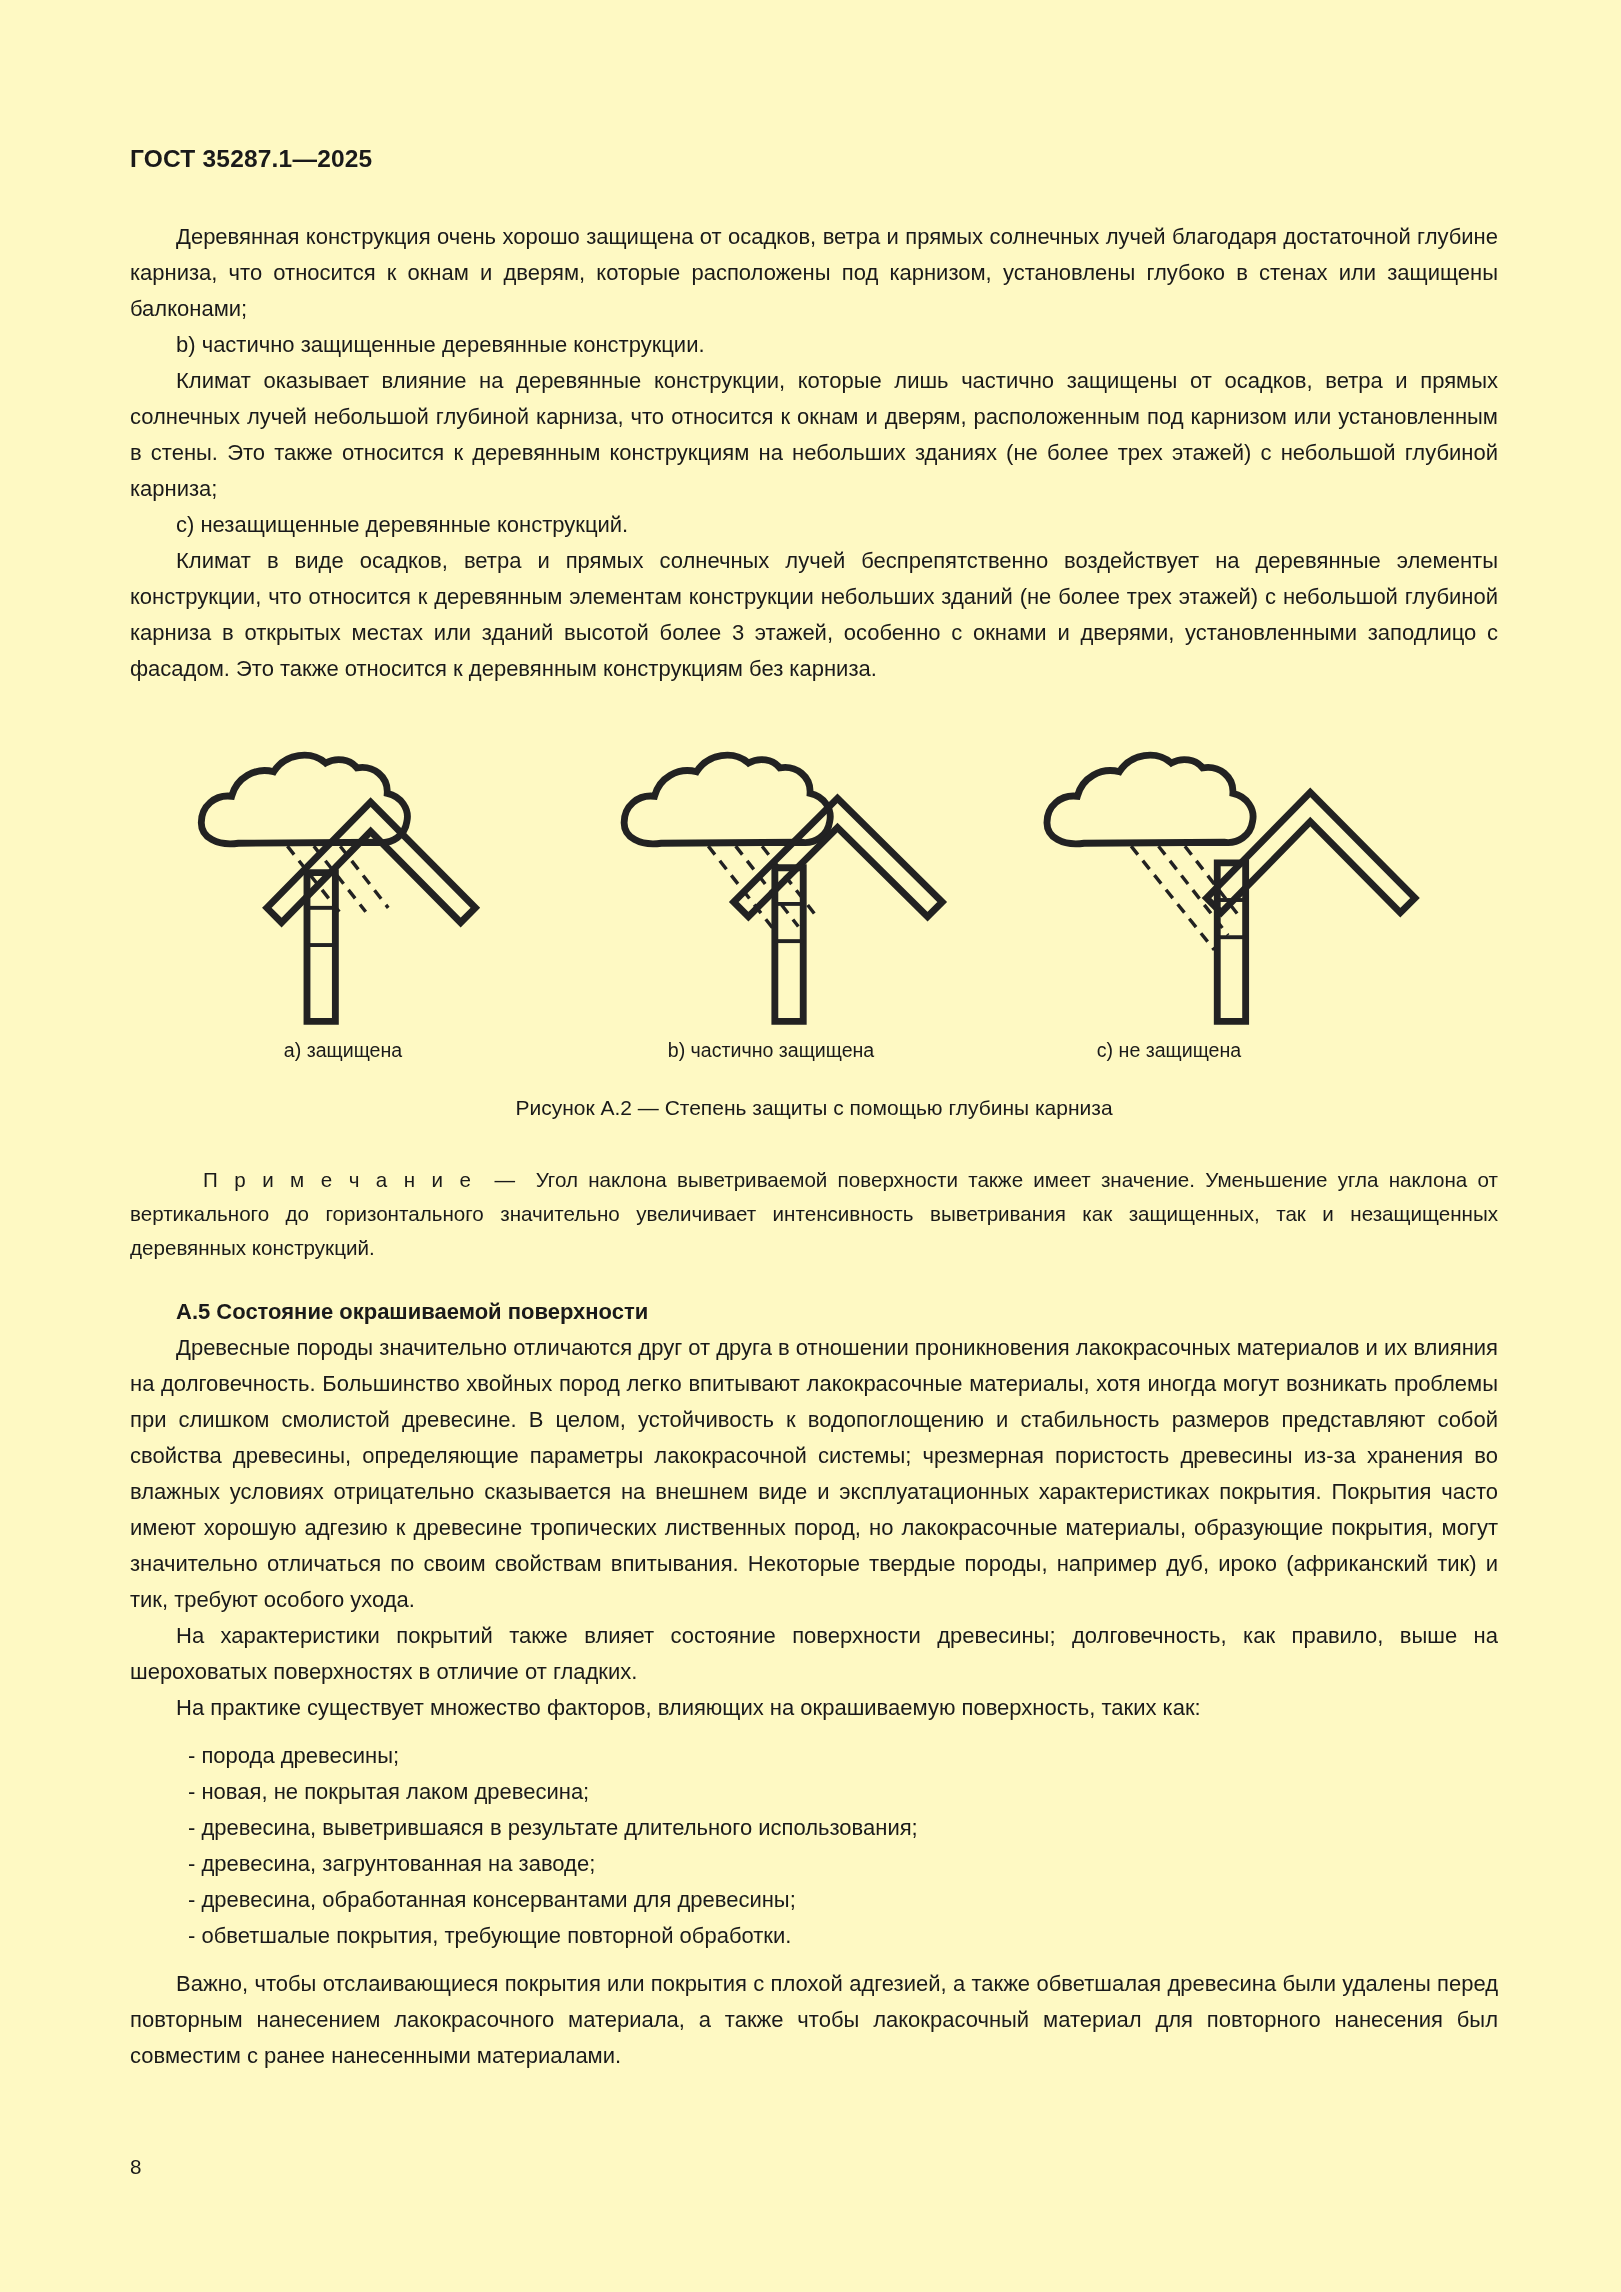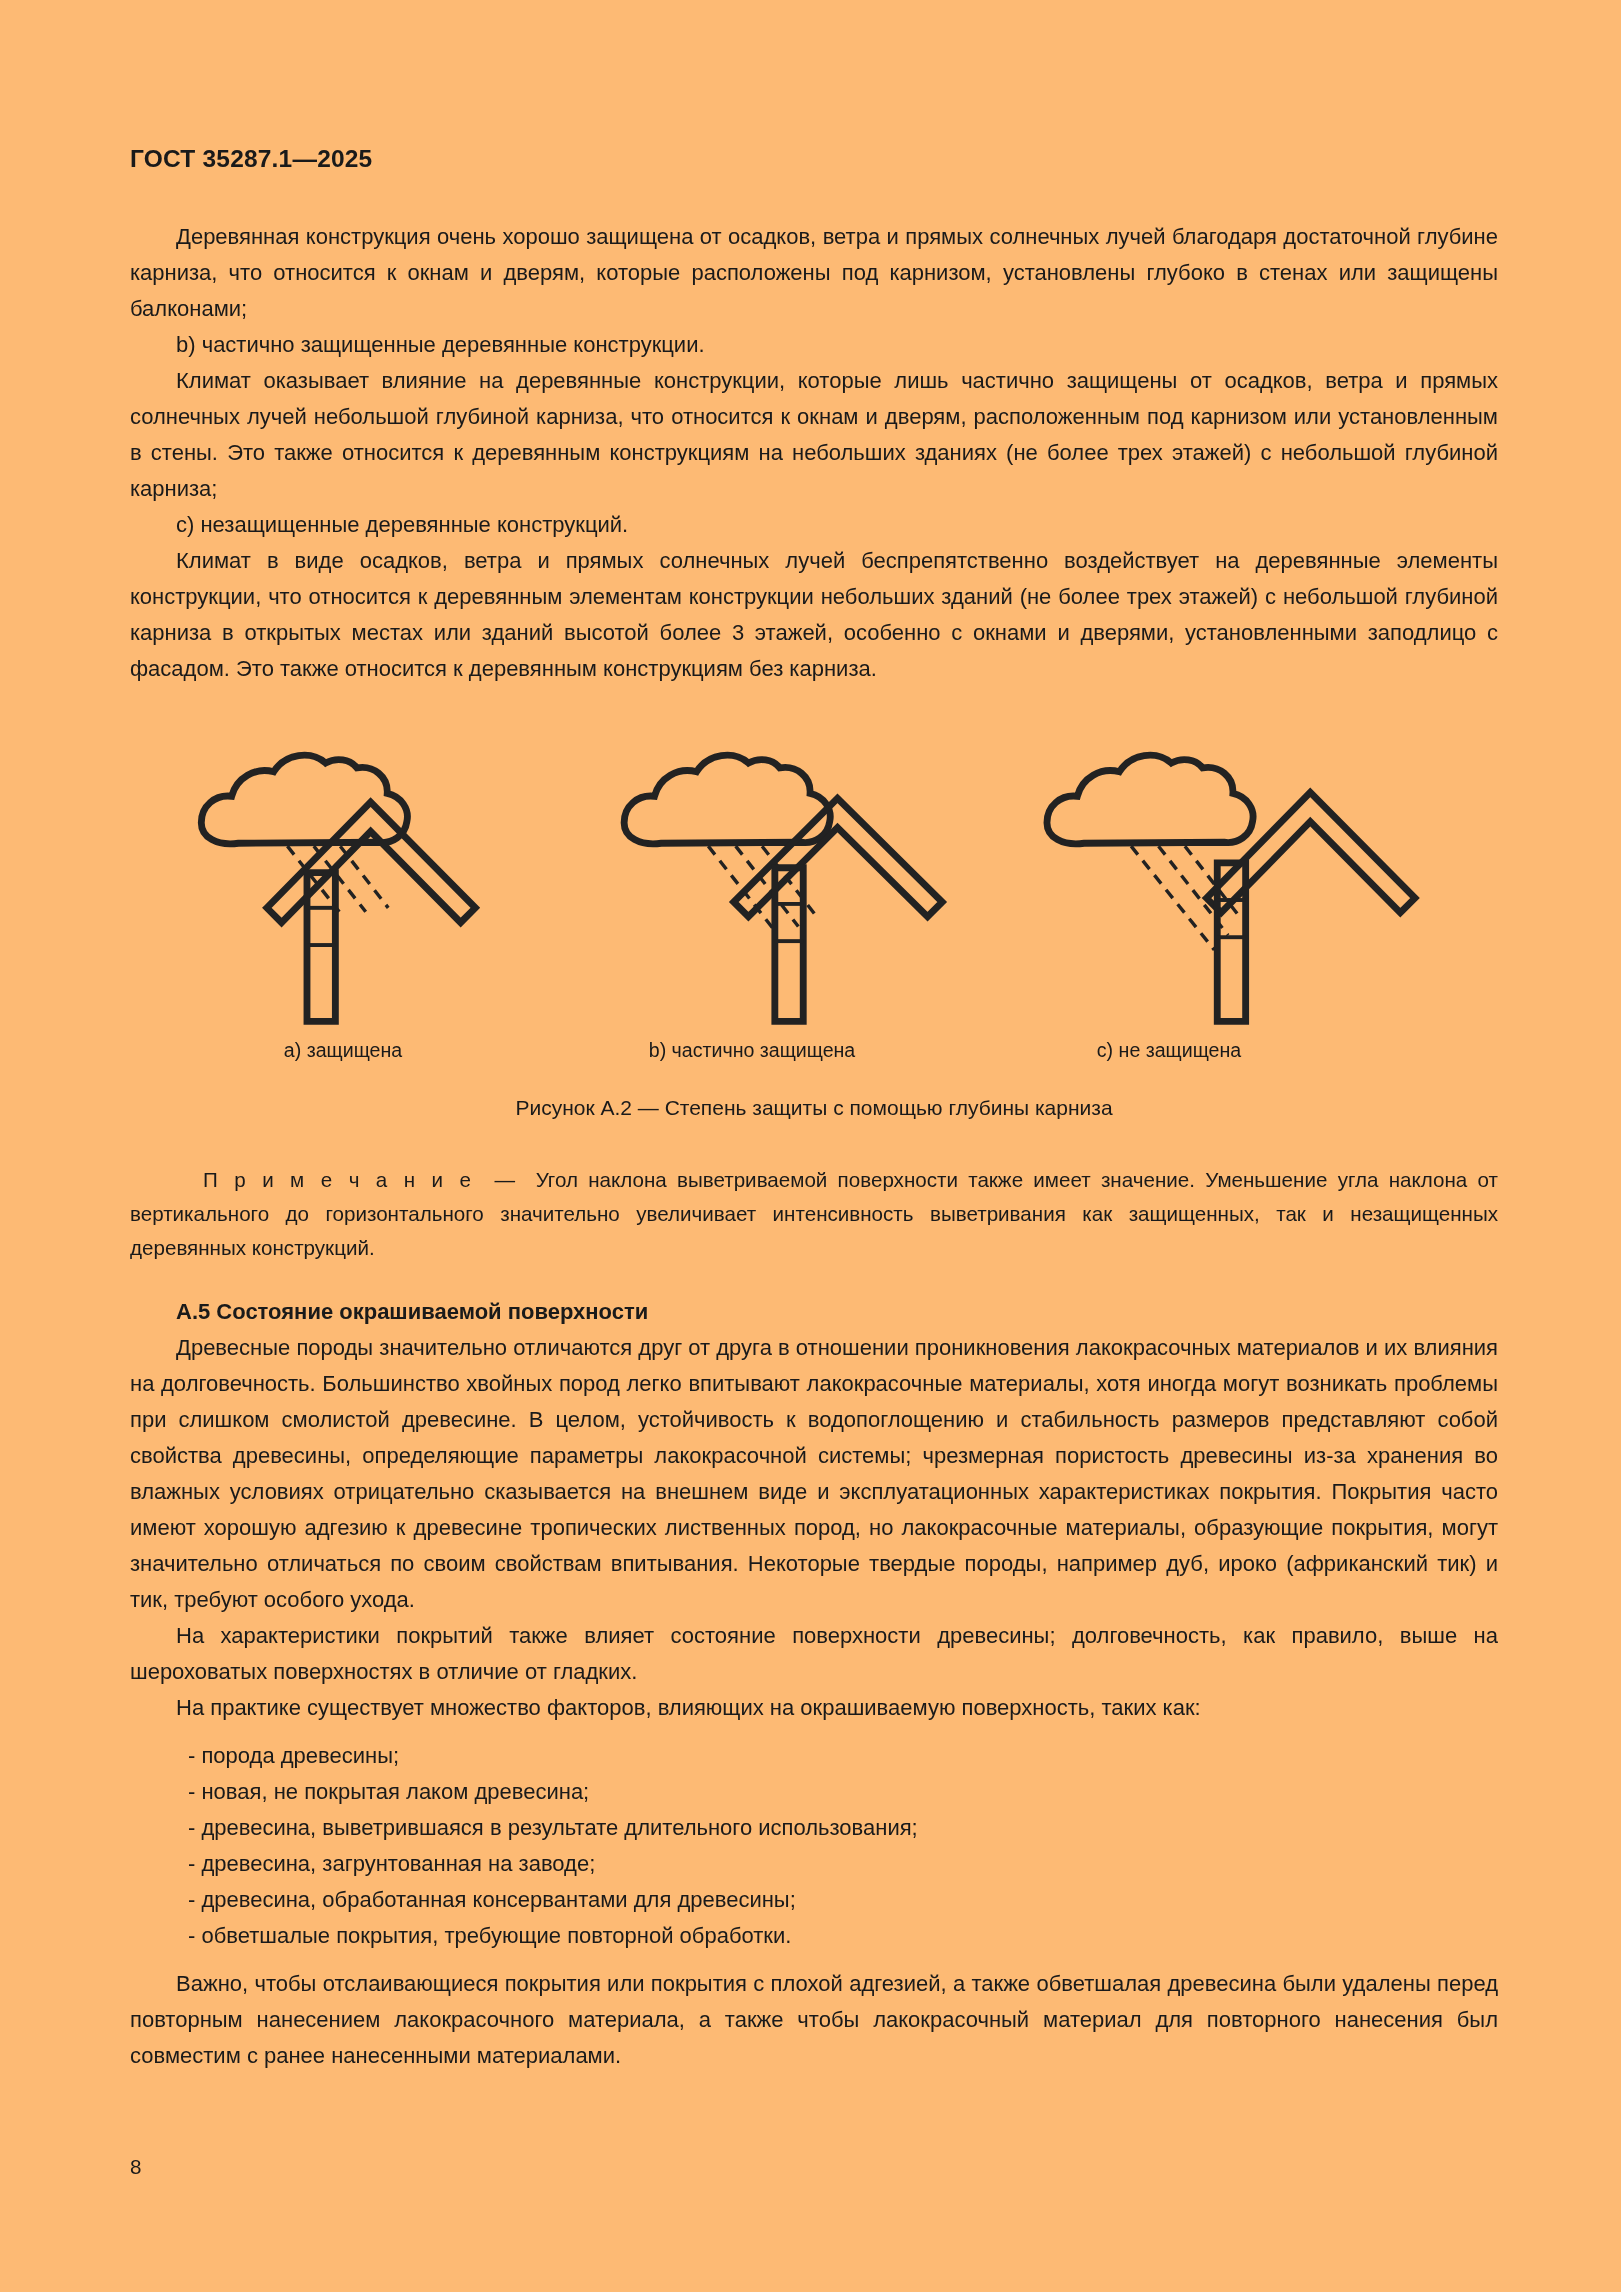--- a/index.html
+++ b/index.html
@@ -8,21 +8,21 @@
     background: #ffffff;
   }
   body {
     font-family: "Liberation Sans", sans-serif;
     color: #1a1a1a;
   }
   .page {
     position: relative;
     width: 1621px;
     height: 2293px;
-    background: #fdba74;
+    background: #fef9c3;
     box-sizing: border-box;
     overflow: hidden;
   }
   .doc-header {
     position: absolute;
     left: 130px;
     top: 145px;
     font-size: 24.5px;
     font-weight: bold;
     letter-spacing: 0.2px;
@@ -78,21 +78,21 @@
     height: 33px;
     font-size: 19.6px;
   }
   .fig-cap {
     position: absolute;
     top: 0;
     text-align: center;
     white-space: nowrap;
   }
   .fig-cap.c1 { left: 12px;   width: 402px; }
-  .fig-cap.c2 { left: 421px; width: 402px; }
+  .fig-cap.c2 { left: 440px; width: 402px; }
   .fig-cap.c3 { left: 838px; width: 402px; }
   .fig-title {
     width: 1368px;
     text-align: center;
     font-size: 21px;
     margin-top: 24px;
     white-space: nowrap;
   }
 
   .page-number {

